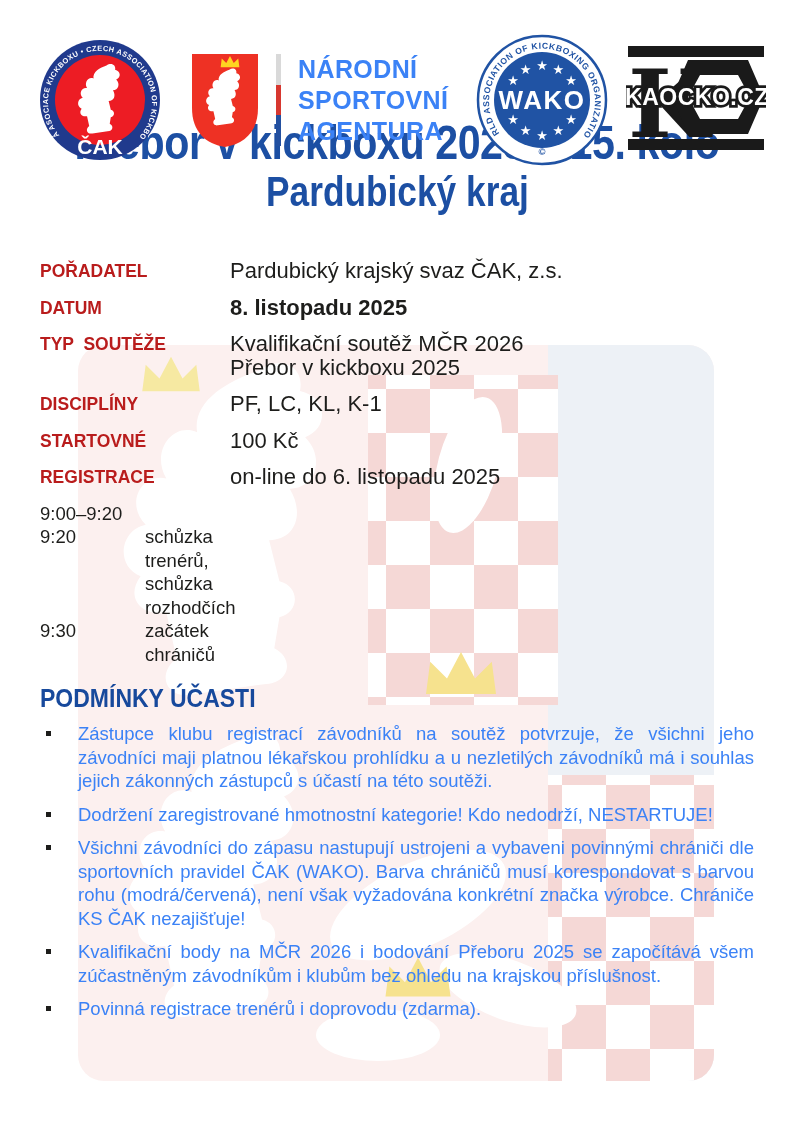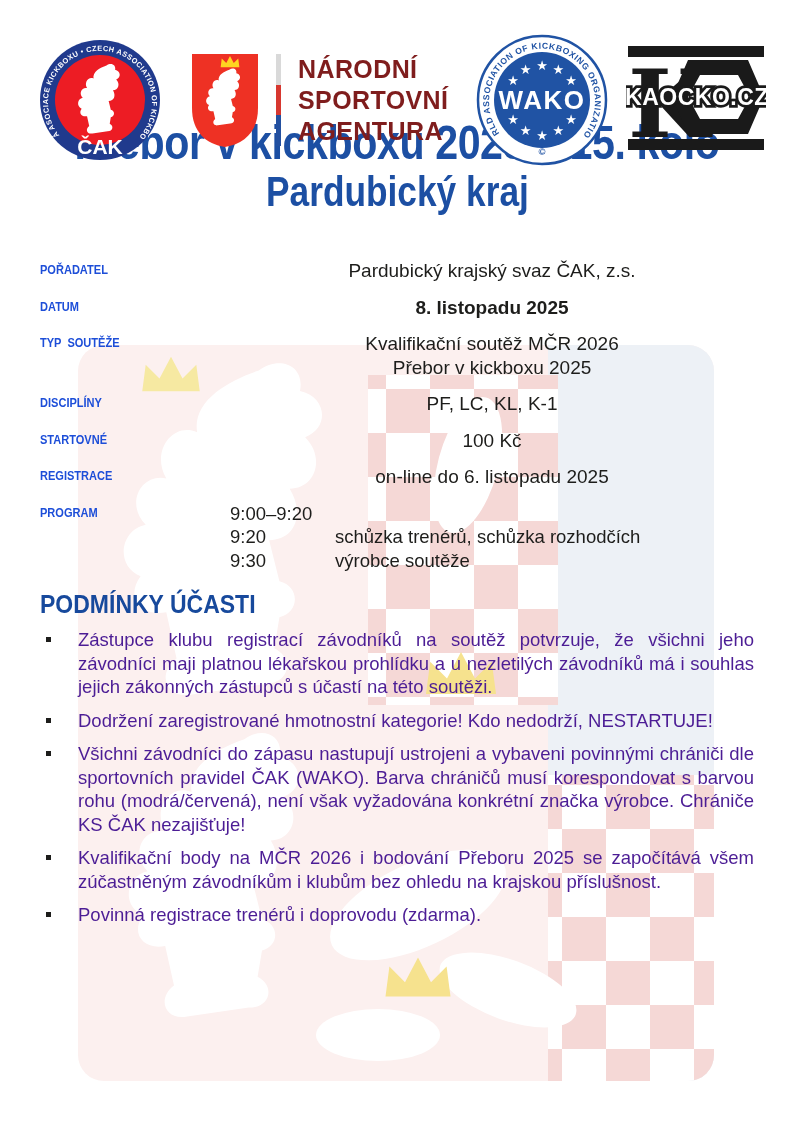--- a/index.html
+++ b/index.html
@@ -14,42 +14,42 @@
   
   .header { position:absolute; left:0; top:0; width:794px; height:175px; z-index:2; }
   .logo { position:absolute; }
   .logo-cak    { left:38px;  top:38px; }
   .logo-nsa    { left:188px; top:50px; display:flex; align-items:center; }
   .logo-wako   { left:476px; top:34px; }
   .logo-kaocko { left:626px; top:44px; }
   .nsa-bar { width:5px; height:92px; margin-left:14px; display:flex; flex-direction:column; }
   .nsa-bar span { flex:1; }
   .nsa-bar .s1 { background:#d9d9d9; } .nsa-bar .s2 { background:#d7372f; } .nsa-bar .s3 { background:#2350a0; }
-  .nsa-text { margin-left:17px; font-weight:bold; font-size:25px; line-height:31px; letter-spacing:0.4px; color:#7f1d1d; }
+  .nsa-text { margin-left:17px; font-weight:bold; font-size:25px; line-height:31px; letter-spacing:0.4px; color:#3b82f6; }
   
   .title-block { position:relative; z-index:1; padding-top:116px; text-align:center; }
   .title-line1 { display:inline-block; font-weight:bold; font-size:49px; line-height:53px;
                  color:#1c4fa3; transform:scaleX(0.84); letter-spacing:-0.5px; white-space:nowrap; }
   .title-line2 { display:inline-block; font-weight:bold; font-size:42px; line-height:46px;
                  color:#1c4fa3; transform:scaleX(0.84); white-space:nowrap; }
   
   .content { position:relative; z-index:1; padding:0 40px; }
   .info { margin-top:44px; }
   .info-row { display:grid; grid-template-columns:190px 1fr; margin-bottom:13px; }
-  .info-label { color:#1d4ed8; font-weight:bold; font-size:12px; line-height:23px; }
+  .info-label { color:#b91c1c; font-weight:bold; font-size:19px; line-height:23px; }
   .info-label span { display:inline-block; transform:scaleX(0.92); transform-origin:0 50%; white-space:nowrap; }
-  .info-value { font-size:19px; line-height:23.5px; color:#1d1d1b;text-align:center; }
+  .info-value { font-size:22px; line-height:23.5px; color:#1d1d1b; }
   .info-value.bold { font-weight:bold; }
   .prog-row { display:grid; grid-template-columns:105px 1fr; font-size:18.5px; line-height:23.5px; }
   .section-h { color:#17499c; font-weight:bold; font-size:25px; line-height:24px; margin:20px 0 12px 0; }
   .section-h span { display:inline-block; transform:scaleX(0.92); transform-origin:0 50%; white-space:nowrap; }
   .bullet { display:flex; margin-bottom:10px; }
   .bullet .dot { flex:0 0 32px; padding-left:6px; }
   .bullet .dot i { display:block; width:5px; height:5px; background:#1d1d1b; margin-top:9px; }
-  .bullet p { margin:0; flex:1; font-size:18.5px; line-height:23.5px; text-align:justify; color:#4c1d95; }
+  .bullet p { margin:0; flex:1; font-size:18.5px; line-height:23.5px; text-align:justify; color:#3b82f6; }
 </style>
 </head>
 <body>
 
 <div class="page">
 
   <svg width="0" height="0" style="position:absolute" aria-hidden="true">
     <defs>
       <symbol id="lion" viewBox="0 0 100 140">
         <path d="M62,6 C70,0 80,4 78,14 C88,16 90,28 80,32 C88,40 84,52 74,52 C80,62 76,72 66,72 L70,88 C78,90 78,100 70,102 L68,114 C76,118 74,128 64,128 L36,132 C26,134 22,124 30,118 L26,100 C16,102 10,94 16,86 C6,82 8,68 18,66 C10,58 16,46 26,48 C20,38 28,26 38,30 C36,18 50,10 62,6 Z"></path>
@@ -194,32 +194,31 @@
         <div class="info-label"><span>STARTOVNÉ</span></div>
         <div class="info-value">100 Kč</div>
       </div>
 
       <div class="info-row">
         <div class="info-label"><span>REGISTRACE</span></div>
         <div class="info-value">on-line do 6. listopadu 2025</div>
       </div>
 
       <div class="info-row">
-        <div class="info-label"><span>PROGRAM</span></div>
         <div>
           <div class="prog-row">
             <span>9:00–9:20</span>
           </div>
           <div class="prog-row">
             <span>9:20</span>
             <span>schůzka trenérů, schůzka rozhodčích</span>
           </div>
           <div class="prog-row">
             <span>9:30</span>
-            <span>výrobce soutěže</span>
+            <span>začátek chráničů</span>
           </div>
         </div>
       </div>
     </div>
 
     <div class="section">
       <div class="section-h"><span>PODMÍNKY ÚČASTI</span></div>
       <div class="bullet">
         <span class="dot">
             <i></i>

